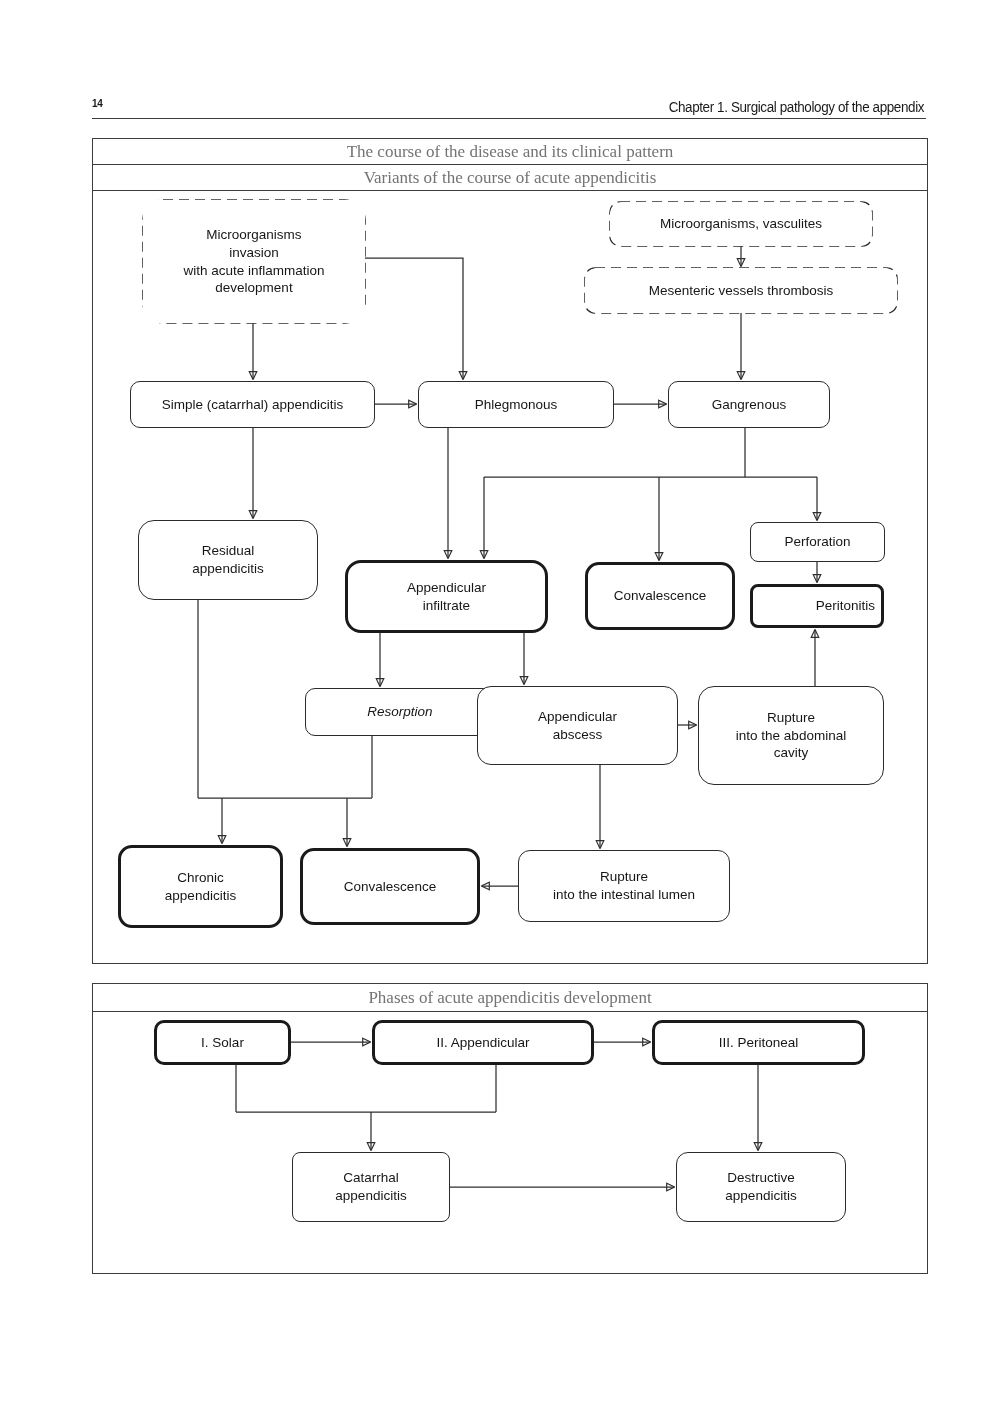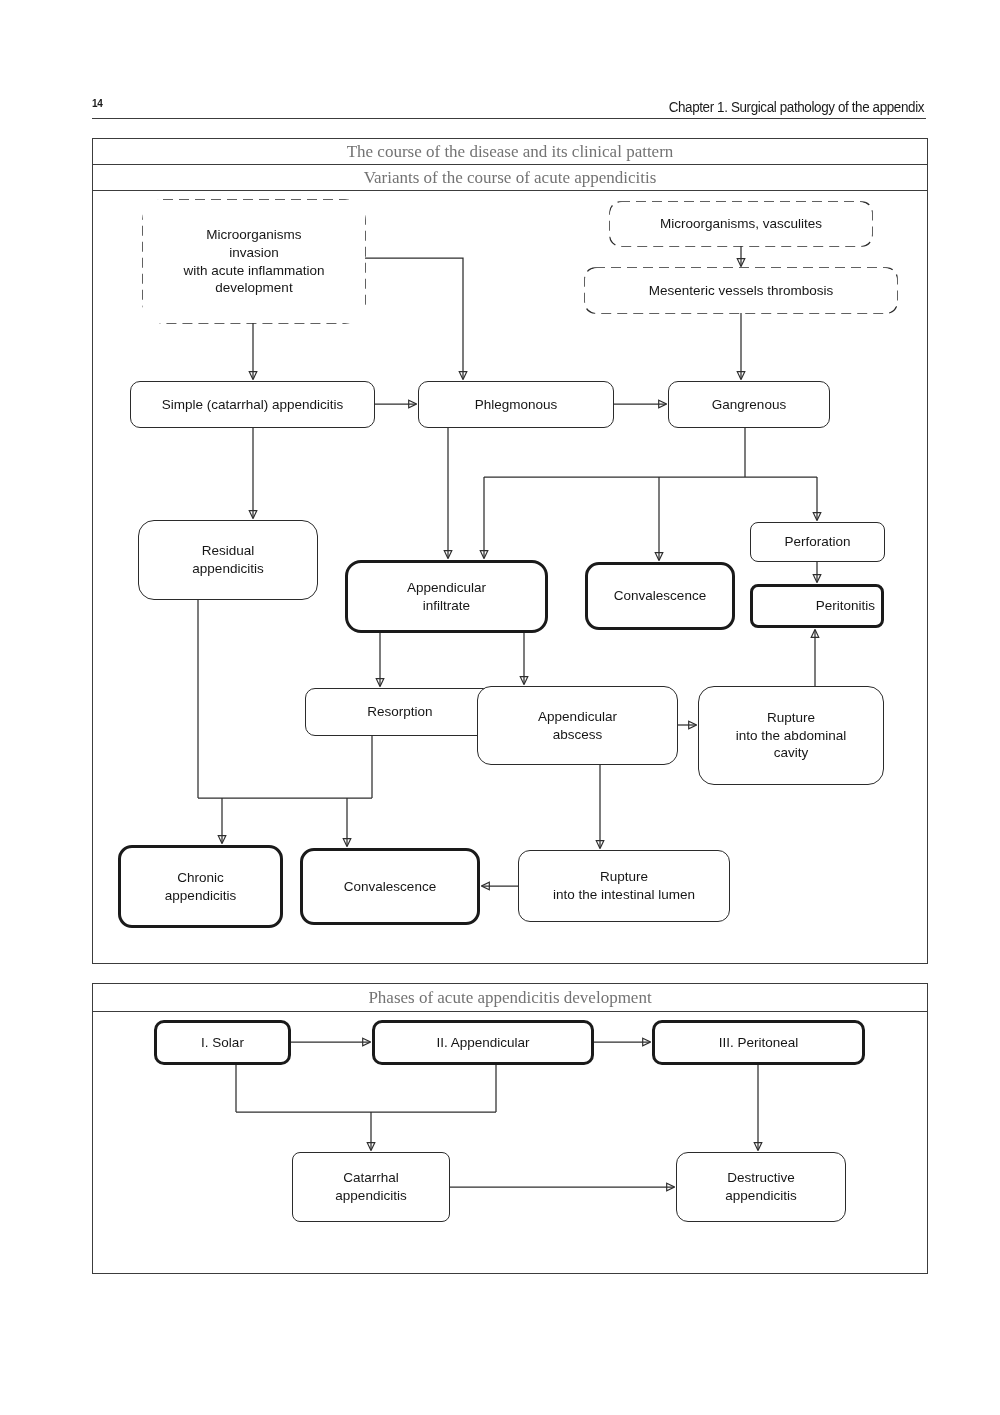--- a/index.html
+++ b/index.html
@@ -130,21 +130,21 @@
   </div>
   <div class="node thick" style="left:585px;top:562px;width:150px;height:68px;border-radius:14px;">
     <span class="lbl">Convalescence</span>
   </div>
   <div class="node" style="left:750px;top:522px;width:135px;height:40px;border-radius:8px;">
     <span class="lbl">Perforation</span>
   </div>
   <div class="node thick" style="left:750px;top:584px;width:134px;height:44px;border-radius:8px;justify-content:flex-end;">
     <span class="lbl">Peritonitis</span>
   </div>
-  <div class="node" style="left:305px;top:688px;width:190px;height:48px;border-radius:10px;">
+  <div class="node" style="left:305px;top:688px;width:190px;height:48px;border-radius:10px;font-style:italic;">
     <span class="lbl">Resorption</span>
   </div>
   <div class="node" style="left:477px;top:686px;width:201px;height:79px;border-radius:14px;">
     <span class="lbl">Appendicular
 abscess</span>
   </div>
   <div class="node" style="left:698px;top:686px;width:186px;height:99px;border-radius:16px;">
     <span class="lbl">Rupture
 into the abdominal
 cavity</span>

